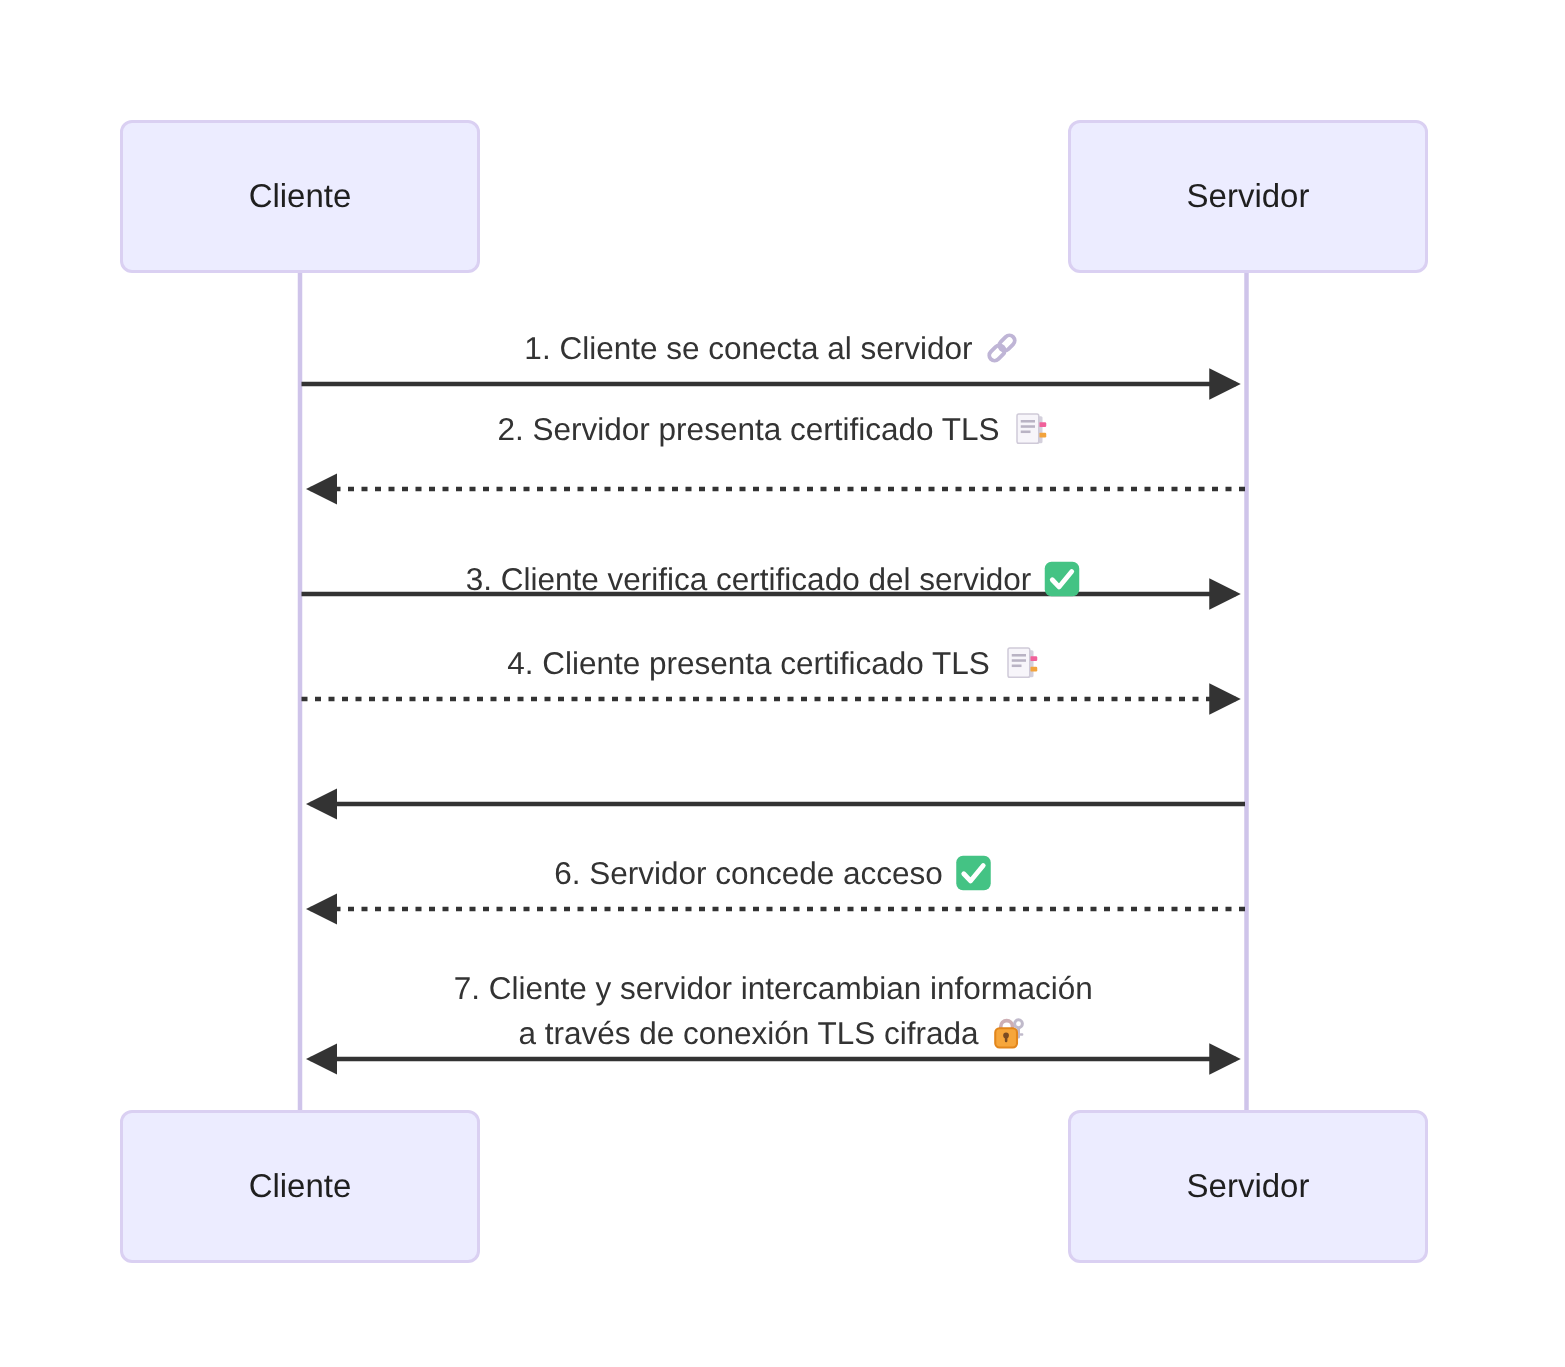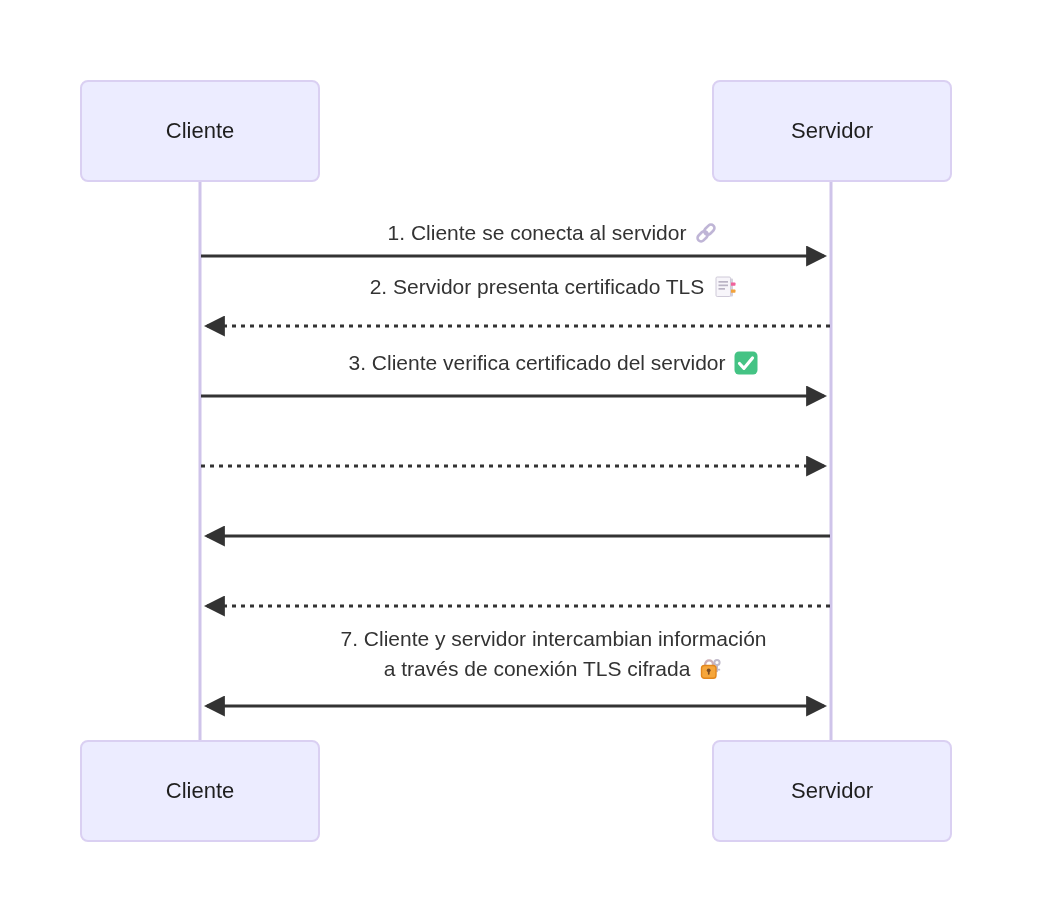--- a/index.html
+++ b/index.html
@@ -12,21 +12,21 @@
     background:#ECECFF;border:2px solid #DAD0F2;border-radius:8px;
     display:flex;align-items:center;justify-content:center;
     font-size:22px;color:#1f1f1f;
   }
   #actor-cliente-top   {left:80px; top:80px;}
   #actor-servidor-top  {left:712px;top:80px;}
   #actor-cliente-bot   {left:80px; top:740px;}
   #actor-servidor-bot  {left:712px;top:740px;}
   .msg{
     position:absolute;left:200px;width:631px;text-align:center;
-    font-size:21px;color:#333333;line-height:30px;padding-left:38px;
+    font-size:21px;color:#333333;line-height:30px;
   }
   .msg-text{white-space:pre-line;}
   .icon{display:inline-block;vertical-align:-6px;margin-left:7px;}
   svg.overlay{position:absolute;left:0;top:0;pointer-events:none;}
 </style>
 </head>
 <body>
 
 <div id="canvas">
 
@@ -76,31 +76,48 @@
       <rect x="9" y="4.5" width="13" height="18" rx="1" fill="#D4D0DC"></rect>
       <rect x="19.5" y="8.5" width="5" height="3.2" rx="0.8" fill="#F0619A"></rect>
       <rect x="19.5" y="15.5" width="5" height="3.2" rx="0.8" fill="#F2A33C"></rect>
       <rect x="5" y="3" width="14.5" height="19.5" rx="1.2" fill="#F7F5FA" stroke="#CFCAD8" stroke-width="1"></rect>
       <rect x="7.5" y="7" width="9.5" height="1.7" fill="#B9B3C4"></rect>
       <rect x="7.5" y="10.5" width="9.5" height="1.7" fill="#B9B3C4"></rect>
       <rect x="7.5" y="14" width="6.5" height="1.7" fill="#B9B3C4"></rect>
     </svg></span>
   </div>
 
-  <div class="msg" style="top:348px">
+  <div class="msg" style="top:372px">
     <span class="msg-text">3. Cliente verifica certificado del servidor</span><span class="icon"><svg width="26" height="26" viewBox="0 0 26 26">
       <rect x="1.5" y="1.5" width="23" height="23" rx="4.5" fill="#44C384"></rect>
       <path d="M6.5 13.5 L11 18.3 L19.5 8" fill="none" stroke="#ffffff" stroke-width="3.2" stroke-linecap="round" stroke-linejoin="round"></path>
     </svg></span>
   </div>
 
+  <div class="msg" style="top:428px">
+    <span class="msg-text">4. Cliente presenta certificado TLS</span><span class="icon"><svg width="26" height="26" viewBox="0 0 26 26">
+      <rect x="9" y="4.5" width="13" height="18" rx="1" fill="#D4D0DC"></rect>
+      <rect x="19.5" y="8.5" width="5" height="3.2" rx="0.8" fill="#F0619A"></rect>
+      <rect x="19.5" y="15.5" width="5" height="3.2" rx="0.8" fill="#F2A33C"></rect>
+      <rect x="5" y="3" width="14.5" height="19.5" rx="1.2" fill="#F7F5FA" stroke="#CFCAD8" stroke-width="1"></rect>
+      <rect x="7.5" y="7" width="9.5" height="1.7" fill="#B9B3C4"></rect>
+      <rect x="7.5" y="10.5" width="9.5" height="1.7" fill="#B9B3C4"></rect>
+      <rect x="7.5" y="14" width="6.5" height="1.7" fill="#B9B3C4"></rect>
+    </svg></span>
+  </div>
 
 
+  <div class="msg" style="top:568px">
+    <span class="msg-text">6. Servidor concede acceso</span><span class="icon"><svg width="26" height="26" viewBox="0 0 26 26">
+      <rect x="1.5" y="1.5" width="23" height="23" rx="4.5" fill="#44C384"></rect>
+      <path d="M6.5 13.5 L11 18.3 L19.5 8" fill="none" stroke="#ffffff" stroke-width="3.2" stroke-linecap="round" stroke-linejoin="round"></path>
+    </svg></span>
+  </div>
 
-  <div class="msg" style="top:624px">
+  <div class="msg" style="top:645px">
     <span class="msg-text">7. Cliente y servidor intercambian información
 a través de conexión TLS cifrada</span><span class="icon"><svg width="26" height="26" viewBox="0 0 26 26">
       <circle cx="20" cy="6.5" r="2.6" fill="none" stroke="#C0BACB" stroke-width="2"></circle>
       <rect x="19" y="8.8" width="2" height="7.5" rx="1" fill="#C0BACB"></rect>
       <rect x="20.8" y="12.8" width="2.4" height="1.7" rx="0.6" fill="#C0BACB"></rect>
       <path d="M8.2 10.5 V8.3 a3.9 3.9 0 0 1 7.8 0 V10.5" fill="none" stroke="#CDAFB5" stroke-width="2.4"></path>
       <rect x="4.5" y="9.5" width="14.5" height="12.8" rx="2.8" fill="#F6A63B" stroke="#E2861C" stroke-width="1.4"></rect>
       <circle cx="11.7" cy="14.3" r="1.9" fill="#7A4B22"></circle>
       <rect x="10.9" y="15.2" width="1.7" height="3.6" rx="0.8" fill="#7A4B22"></rect>
     </svg></span>

